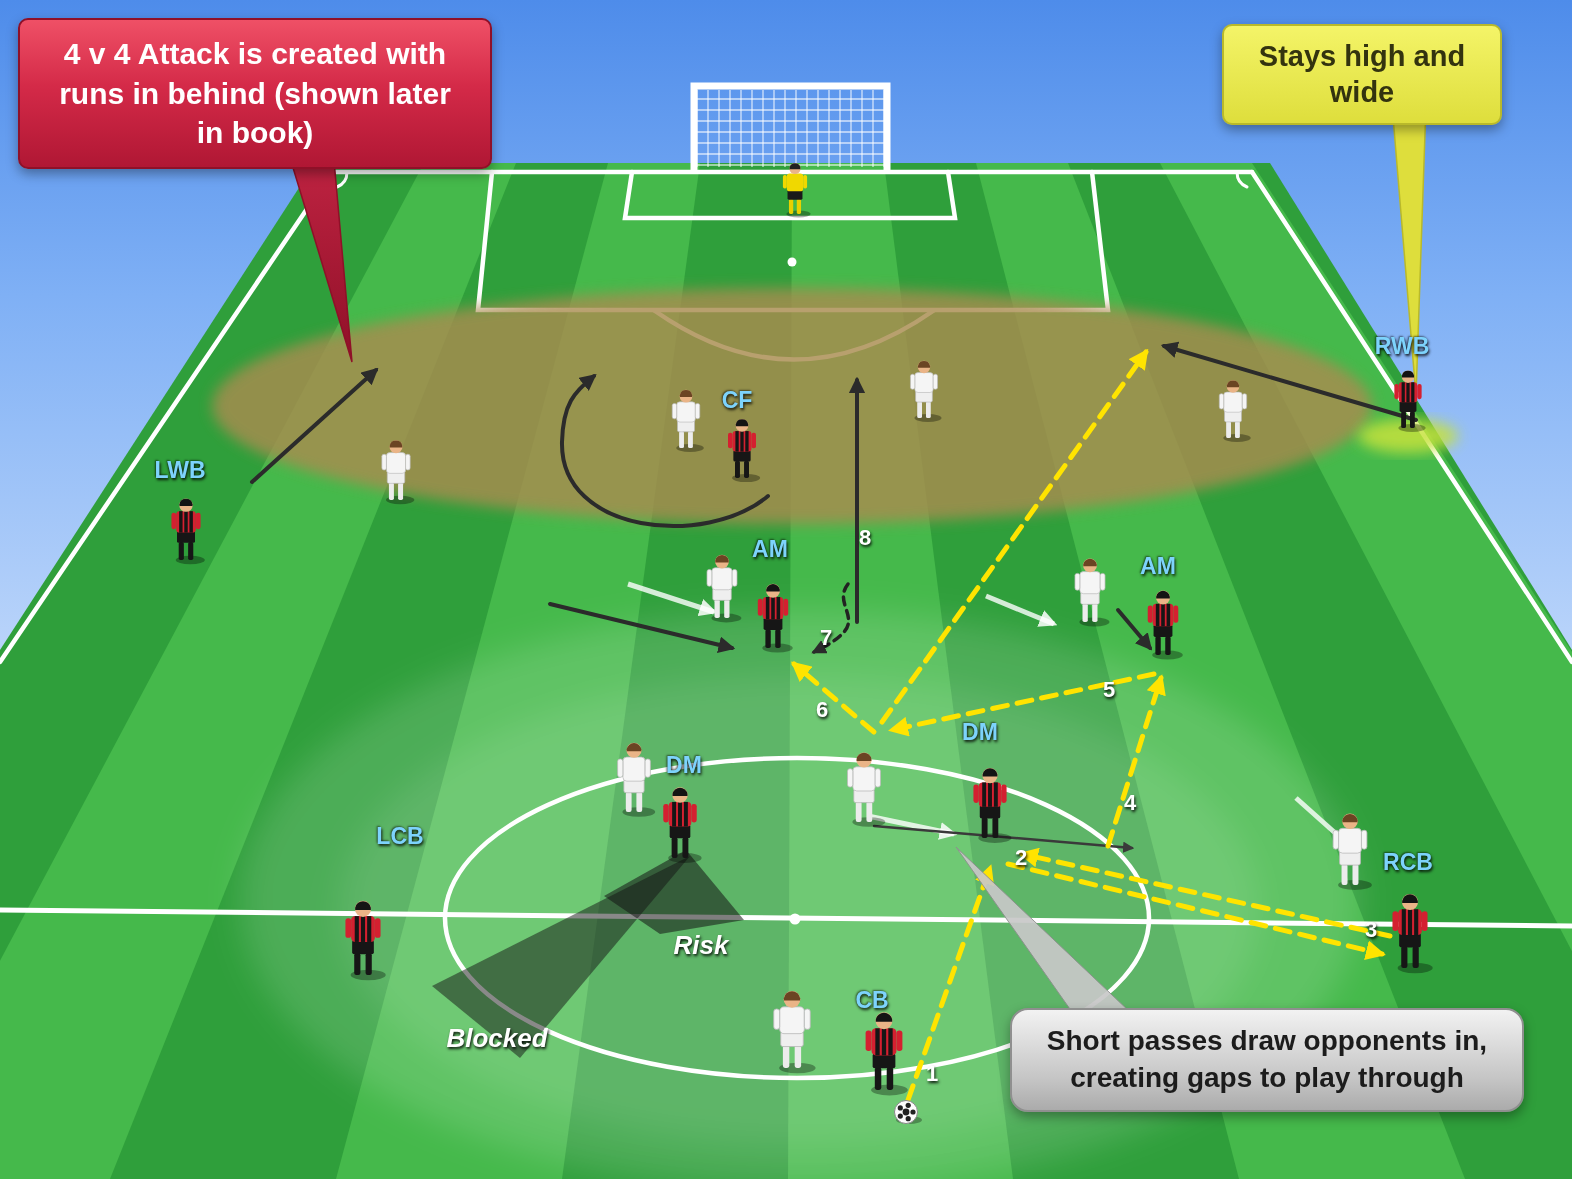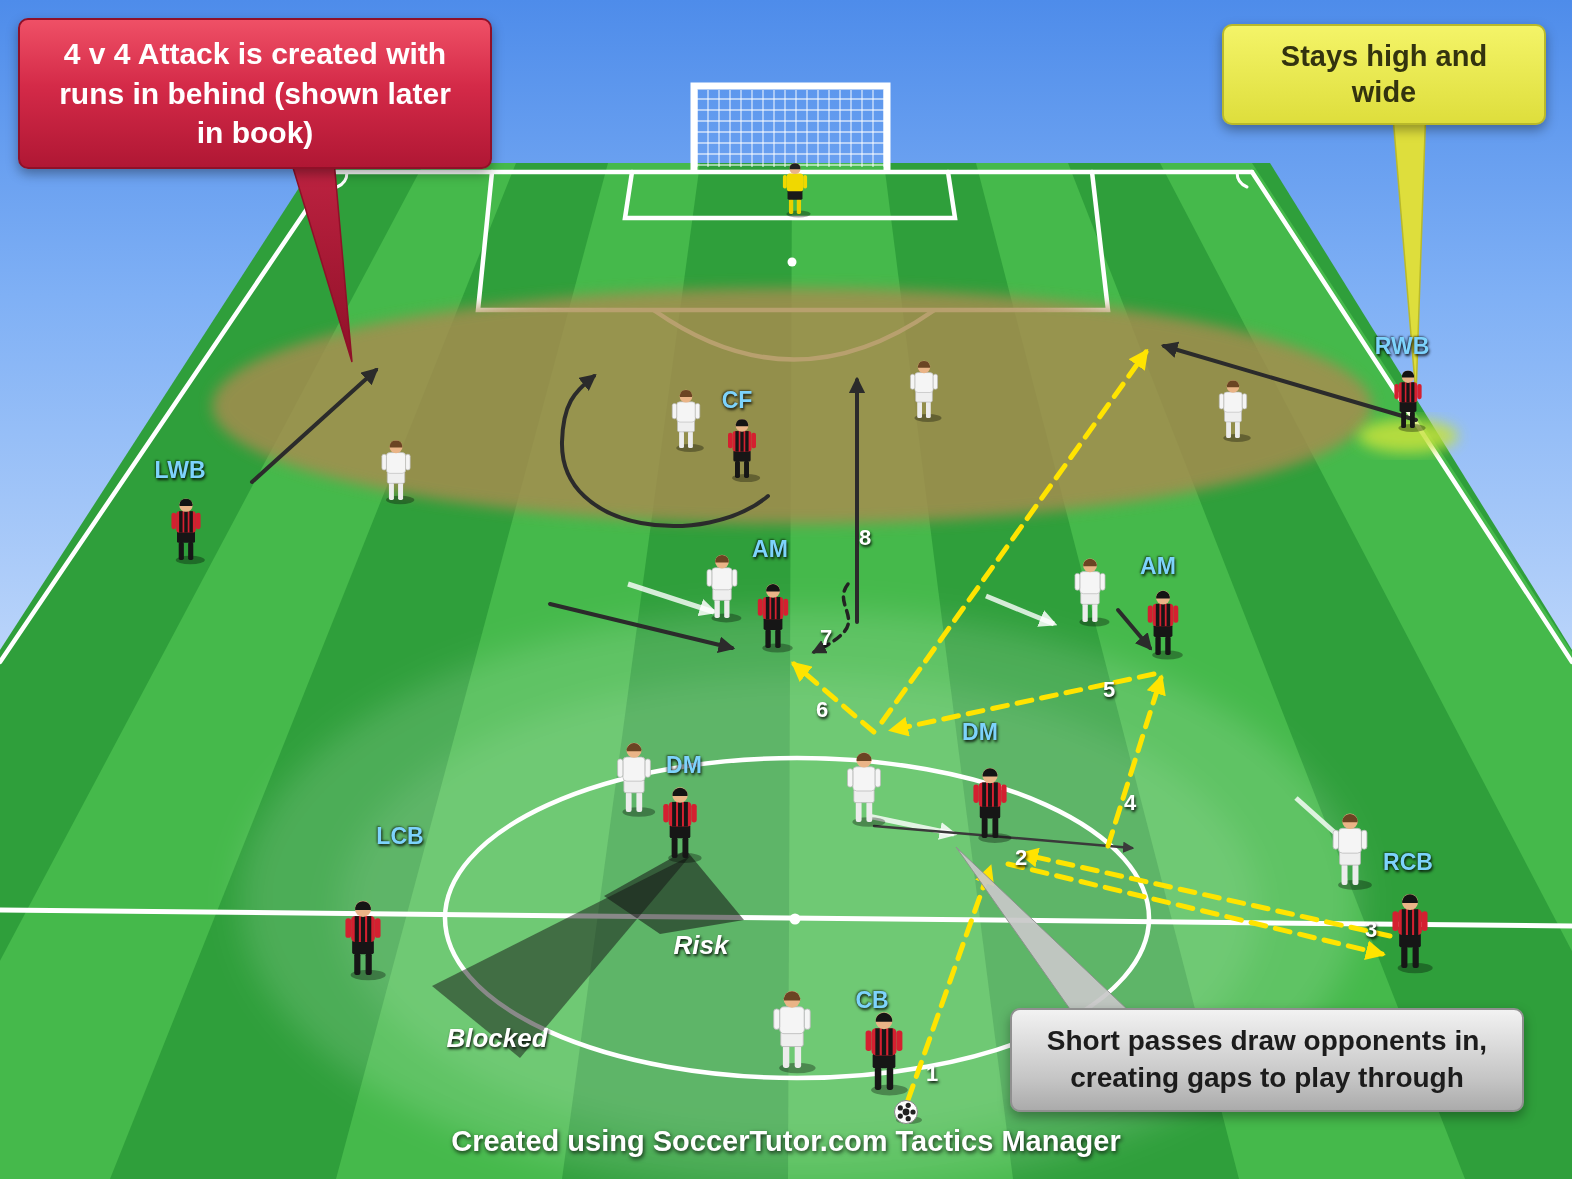--- a/index.html
+++ b/index.html
@@ -40,28 +40,28 @@
     position:absolute;box-sizing:border-box;text-align:center;font-weight:bold;
     border-radius:10px;box-shadow:0 5px 12px rgba(0,0,0,.35);
     display:flex;align-items:center;justify-content:center;
   }
   .bubble-red{
     left:18px;top:18px;width:474px;min-height:124px;padding:14px 22px;
     background:linear-gradient(180deg,#ef5066 0%,#d42a48 45%,#b01734 100%);
     border:2px solid #8f1028;color:#fff;font-size:30px;line-height:1.32;
   }
   .bubble-yellow{
-    left:1222px;top:24px;width:324px;min-height:84px;padding:12px 22px;
+    left:1222px;top:24px;width:280px;min-height:84px;padding:12px 22px;
     background:linear-gradient(180deg,#f4f468 0%,#dede3c 100%);
     border:2px solid #b9b92a;color:#33330f;font-size:29px;line-height:1.25;
   }
   .bubble-gray{
     left:1010px;top:1008px;width:514px;min-height:104px;padding:12px 16px;
     background:linear-gradient(180deg,#f2f2f2 0%,#c4c4c4 70%,#ababab 100%);
-    border:2px solid #8f8f8f;color:#1c1c1c;font-size:28px;line-height:1.32;border-radius:10px;
+    border:2px solid #8f8f8f;color:#1c1c1c;font-size:28px;line-height:1.32;border-radius:18px;
   }
 </style>
 </head>
 <body>
 
 <div id="stage">
 
 <svg id="pitch-svg" viewBox="0 0 1572 1179">
   <defs>
     <linearGradient id="sky" x1="0" y1="0" x2="0" y2="1">
@@ -487,21 +487,20 @@
     <span>Stays high and wide</span>
   </div>
   <div class="bubble bubble-gray">
     <span>Short passes draw opponents in, creating gaps to play through</span>
   </div>
 
 
   <div class="annot" style="left:701px;top:905px;">Risk</div>
   <div class="annot" style="left:497px;top:998px;">Blocked</div>
 
-  <div class="footer">Created using SoccerTutor.com Tactics Manager</div>
 
   <div id="labels-holder">
         <div class="pos-label" style="left: 180px; top: 470px;">LWB</div>
         <div class="pos-label" style="left: 737px; top: 400px;">CF</div>
         <div class="pos-label" style="left: 1402px; top: 346px;">RWB</div>
         <div class="pos-label" style="left: 770px; top: 549px;">AM</div>
         <div class="pos-label" style="left: 1158px; top: 566px;">AM</div>
         <div class="pos-label" style="left: 684px; top: 765px;">DM</div>
         <div class="pos-label" style="left: 980px; top: 732px;">DM</div>
         <div class="pos-label" style="left: 357px; top: 836px; margin-left: 43px;">LCB</div>

